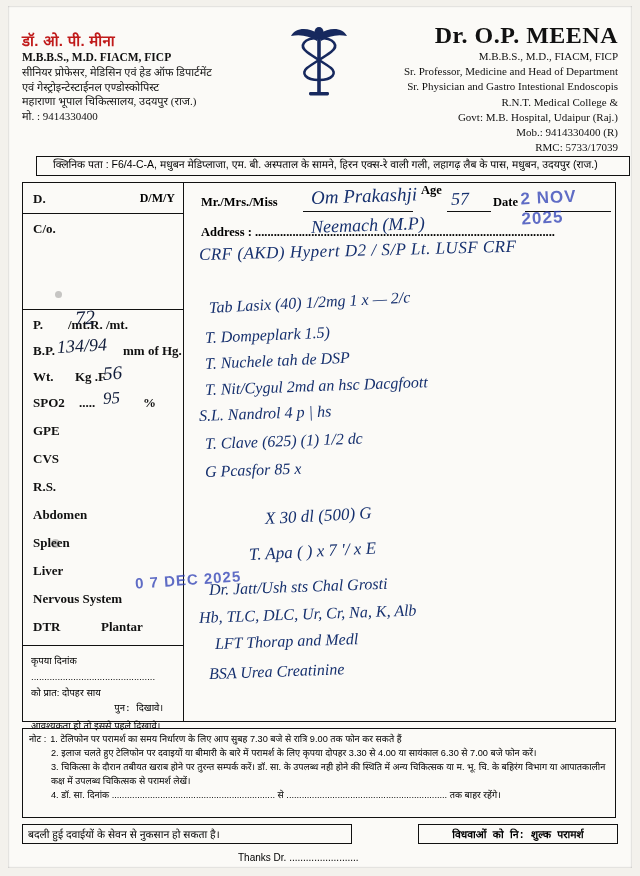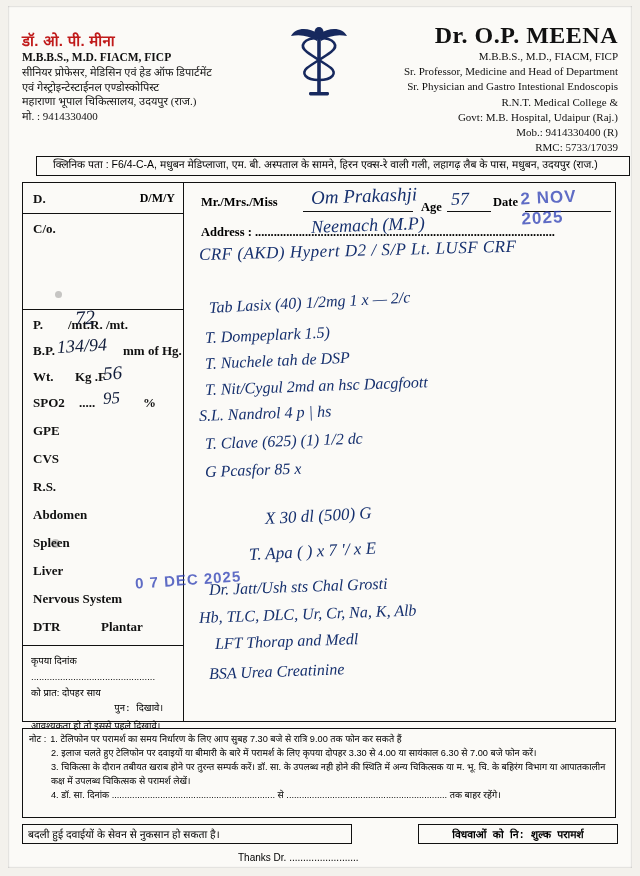--- a/index.html
+++ b/index.html
@@ -170,21 +170,21 @@
 
         <div class="hw dark" style="left:52px;top:124px;font-size:20px;transform:rotate(-4deg);">72</div>
         <div class="hw dark" style="left:34px;top:154px;font-size:18px;transform:rotate(-3deg);">134/94</div>
         <div class="hw dark" style="left:80px;top:180px;font-size:19px;transform:rotate(-4deg);">56</div>
         <div class="hw dark" style="left:80px;top:206px;font-size:17px;transform:rotate(-3deg);">95</div>
       </div>
 
       <div>
         <div class="rlab" style="left:178px;top:12px;">Mr./Mrs./Miss</div>
         <div class="rlab" style="left:280px;top:12px;width:110px;border-bottom:1px solid #111;height:16px;"></div>
-        <div class="rlab" style="left:398px;top:17px;">Age</div>
+        <div class="rlab" style="left:398px;top:0;">Age</div>
         <div class="rlab" style="left:424px;top:12px;width:44px;border-bottom:1px solid #111;height:16px;"></div>
         <div class="rlab" style="left:470px;top:12px;">Date</div>
         <div class="rlab" style="left:502px;top:12px;width:86px;border-bottom:1px solid #111;height:16px;"></div>
 
         <div class="rlab" style="left:178px;top:42px;width:406px;font-weight:bold;">Address : ................................................................................................</div>
 
         <div class="hw" style="left:288px;top:4px;font-size:19px;transform:rotate(-2deg);">Om Prakashji</div>
         <div class="hw" style="left:428px;top:6px;font-size:18px;transform:rotate(-2deg);">57</div>
         <div class="stamp" style="left:498px;top:4px;font-size:17px;transform:rotate(-3deg);">2 NOV 2025</div>
         <div class="hw" style="left:288px;top:34px;font-size:18px;transform:rotate(-2deg);">Neemach (M.P)</div>

